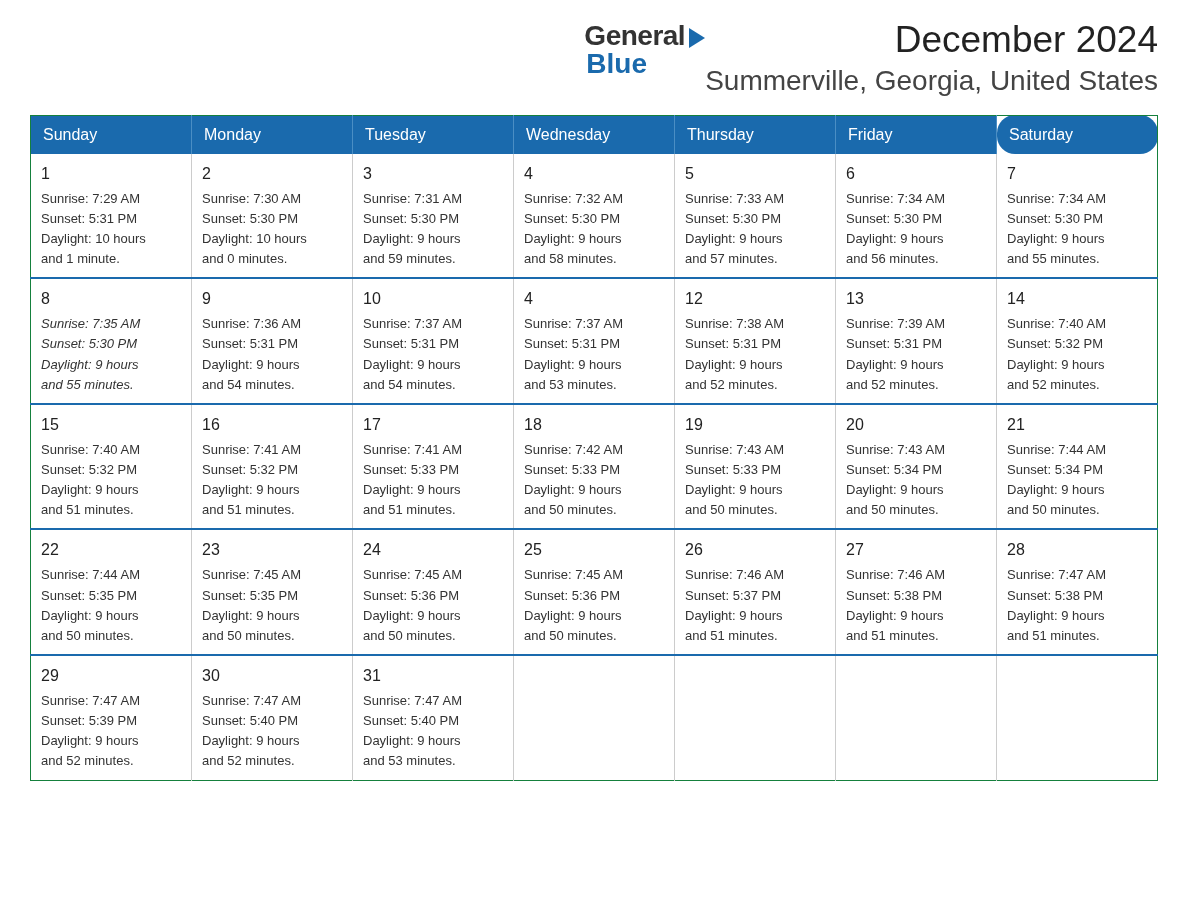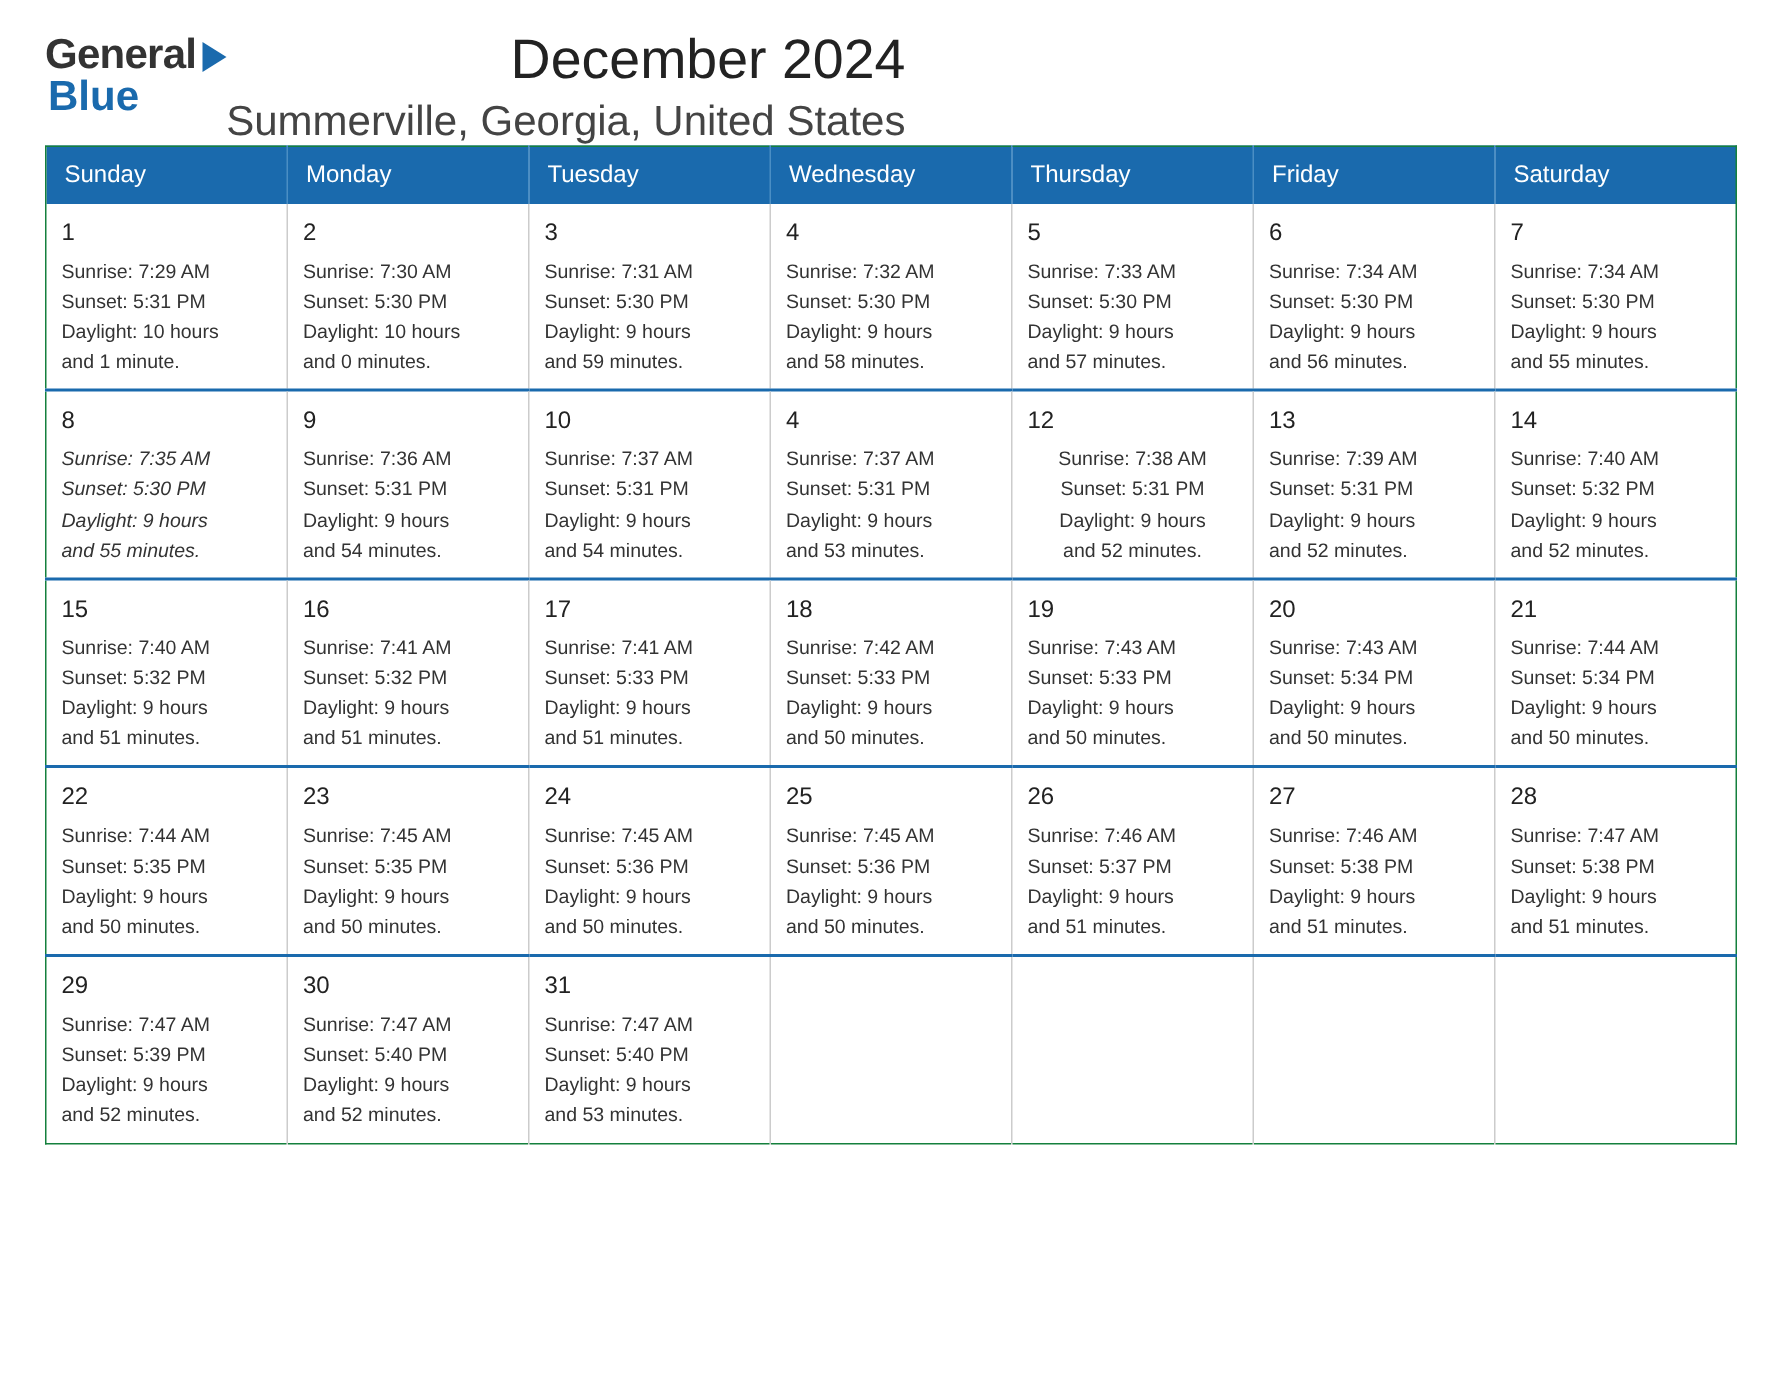--- a/index.html
+++ b/index.html
@@ -5,22 +5,23 @@
     * { box-sizing: border-box; margin: 0; padding: 0; }
     body {
       font-family: Arial, sans-serif;
       background: #fff;
       padding: 20px 30px;
       width: 1188px;
       min-height: 918px;
     }
     .header {
       display: flex;
-      justify-content: flex-start;
+      justify-content: flex-end;
       align-items: flex-start;
+      margin-bottom: 18px;
     }
     .logo {
       display: flex;
       flex-direction: column;
       align-items: flex-start;
     }
     .logo-top {
       display: flex;
       align-items: center;
     }
@@ -70,20 +71,21 @@
       background-color: #1a6aad;
       color: #fff;
       font-size: 16px;
       font-weight: normal;
       padding: 10px 12px;
       text-align: left;
       border-right: 1px solid #4a8ec4;
     }
     .calendar-table th:last-child {
       border-right: none;
+      border-radius: 18px;
     }
     .calendar-table td {
       vertical-align: top;
       padding: 8px 10px;
       font-size: 13px;
       color: #333;
       border-right: 1px solid #ccc;
       border-bottom: 2px solid #1a6aad;
       width: 14.28%;
       min-height: 90px;
@@ -217,21 +219,21 @@
         </td>
         <td>
           <span class="day-num">4</span>
           <div class="day-info" style="white-space: pre-line;">Sunrise: 7:37 AM
 Sunset: 5:31 PM
 Daylight: 9 hours
 and 53 minutes.</div>
         </td>
         <td>
           <span class="day-num">12</span>
-          <div class="day-info" style="white-space: pre-line; text-align: center;">Sunrise: 7:38 AM
+          <div class="day-info" style="white-space: pre-line;">Sunrise: 7:38 AM
 Sunset: 5:31 PM
 Daylight: 9 hours
 and 52 minutes.</div>
         </td>
         <td>
           <span class="day-num">13</span>
           <div class="day-info" style="white-space: pre-line;">Sunrise: 7:39 AM
 Sunset: 5:31 PM
 Daylight: 9 hours
 and 52 minutes.</div>

